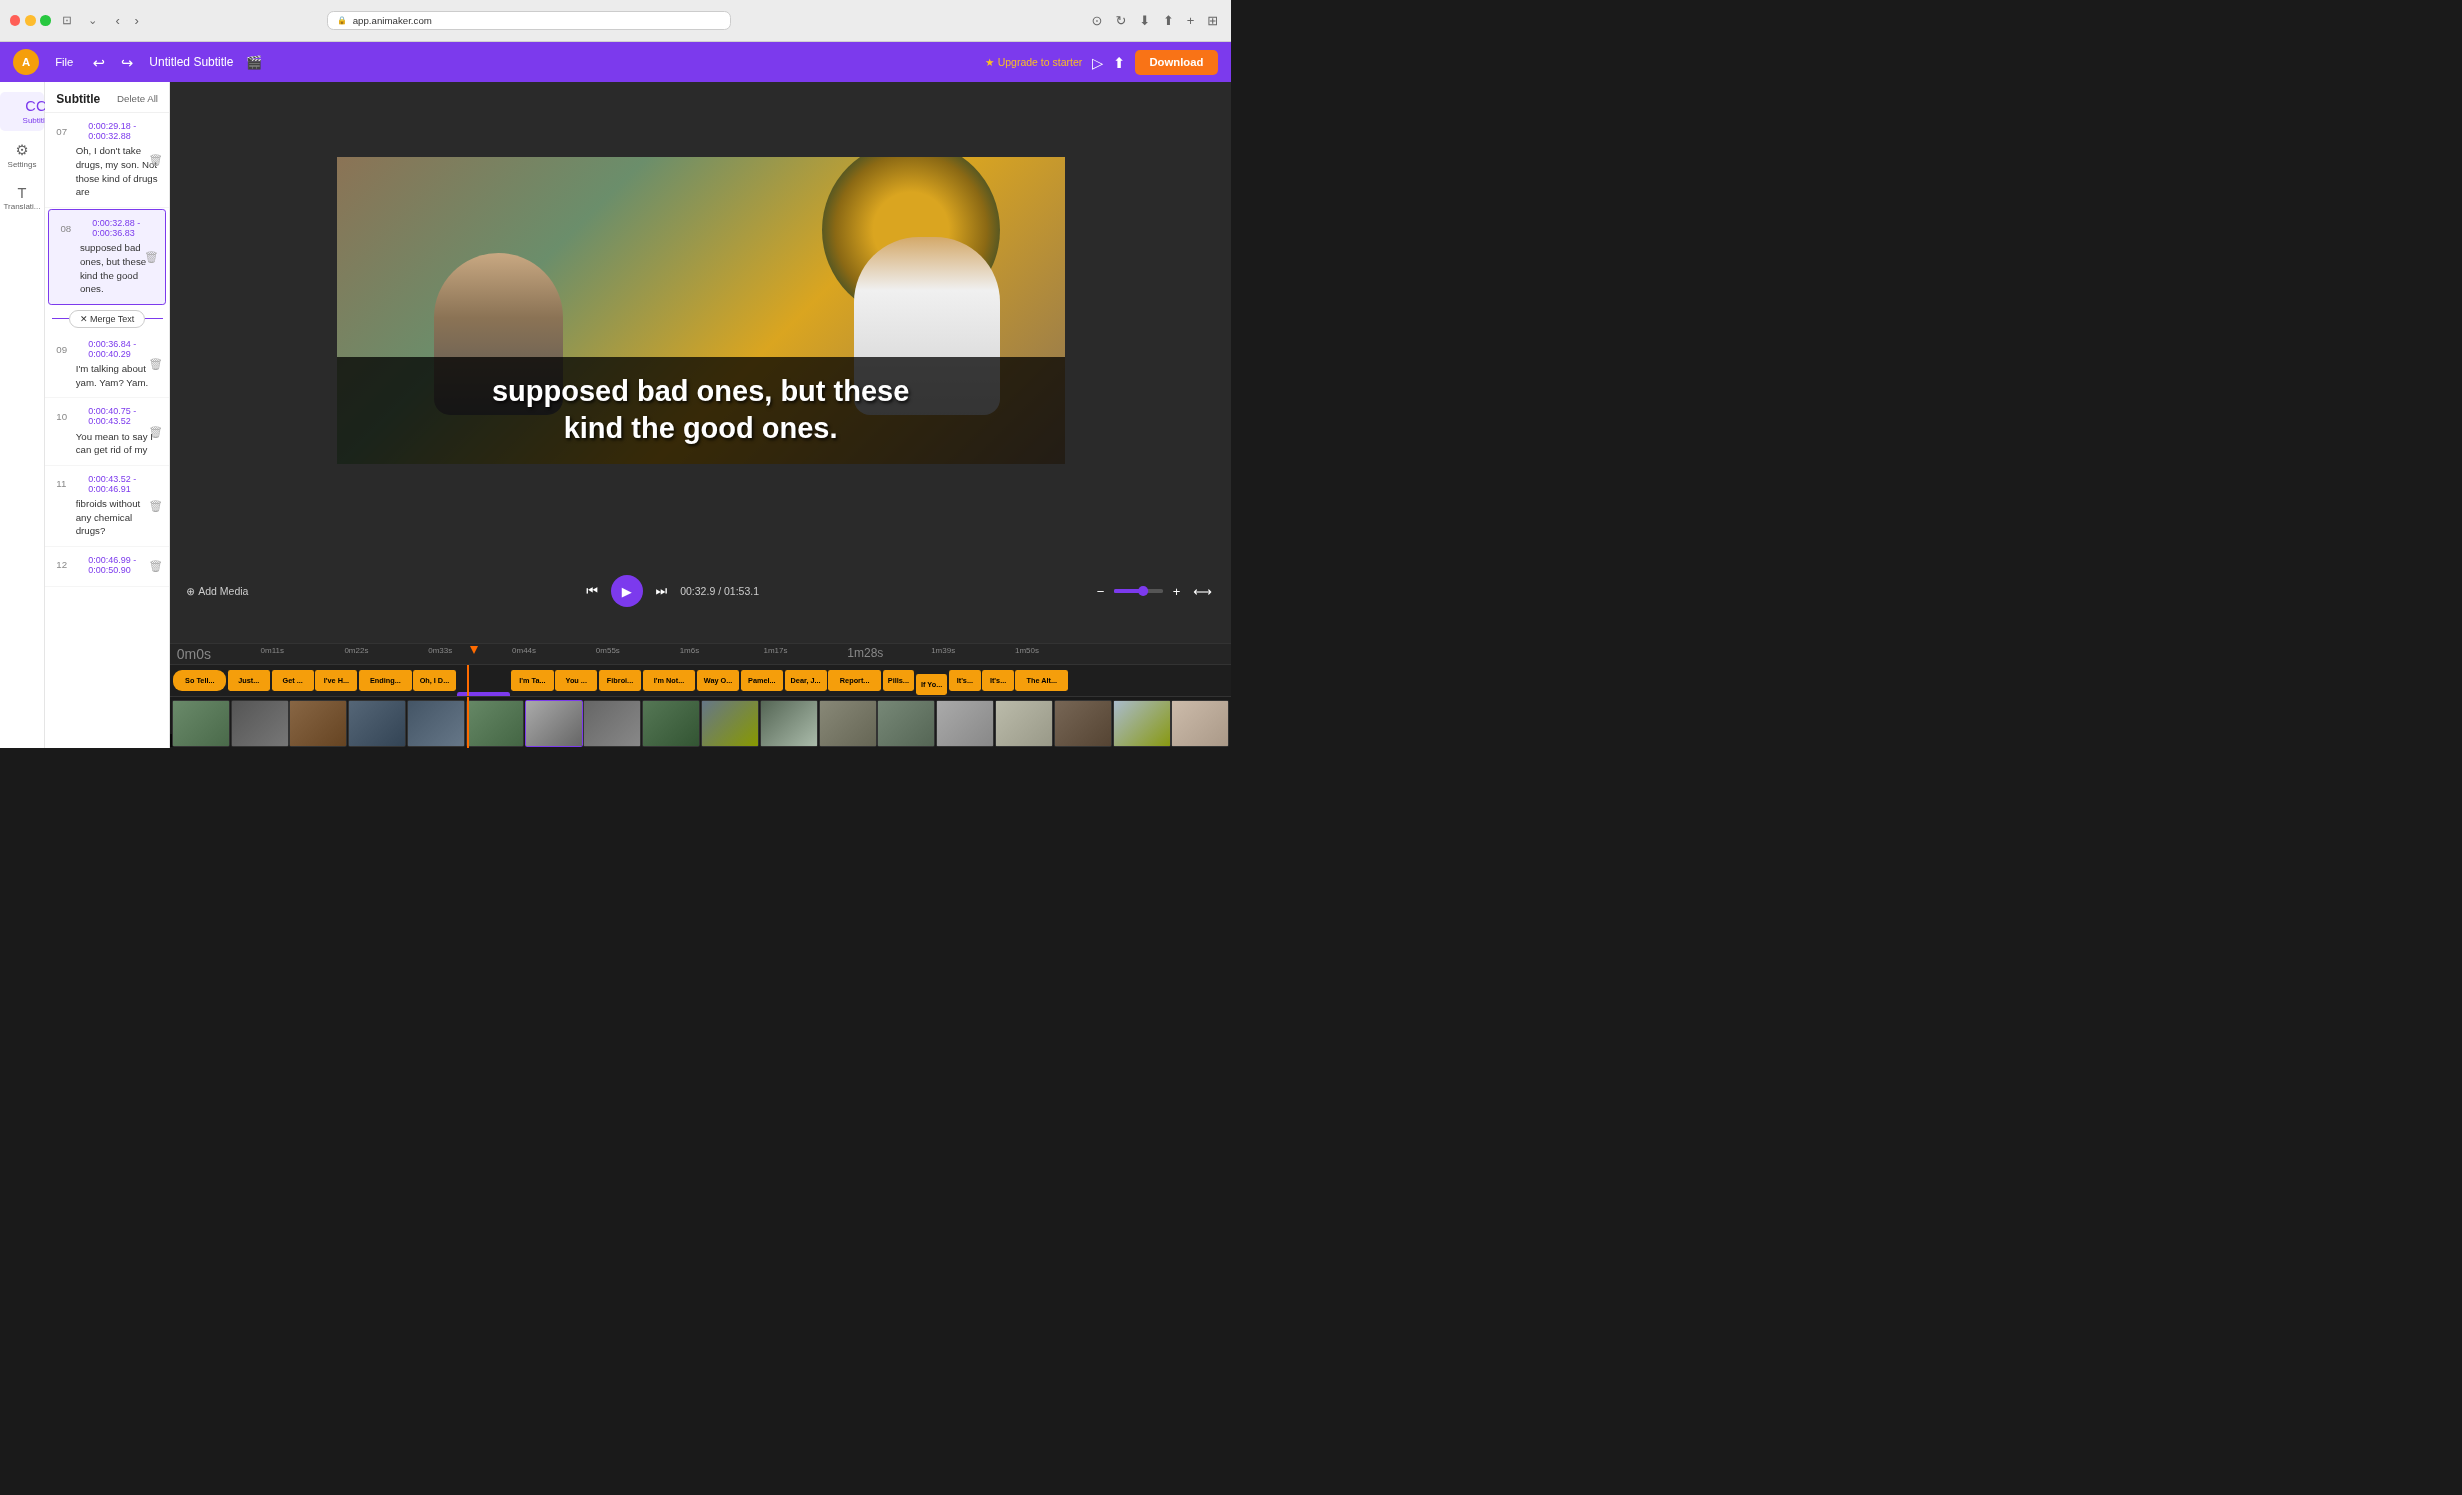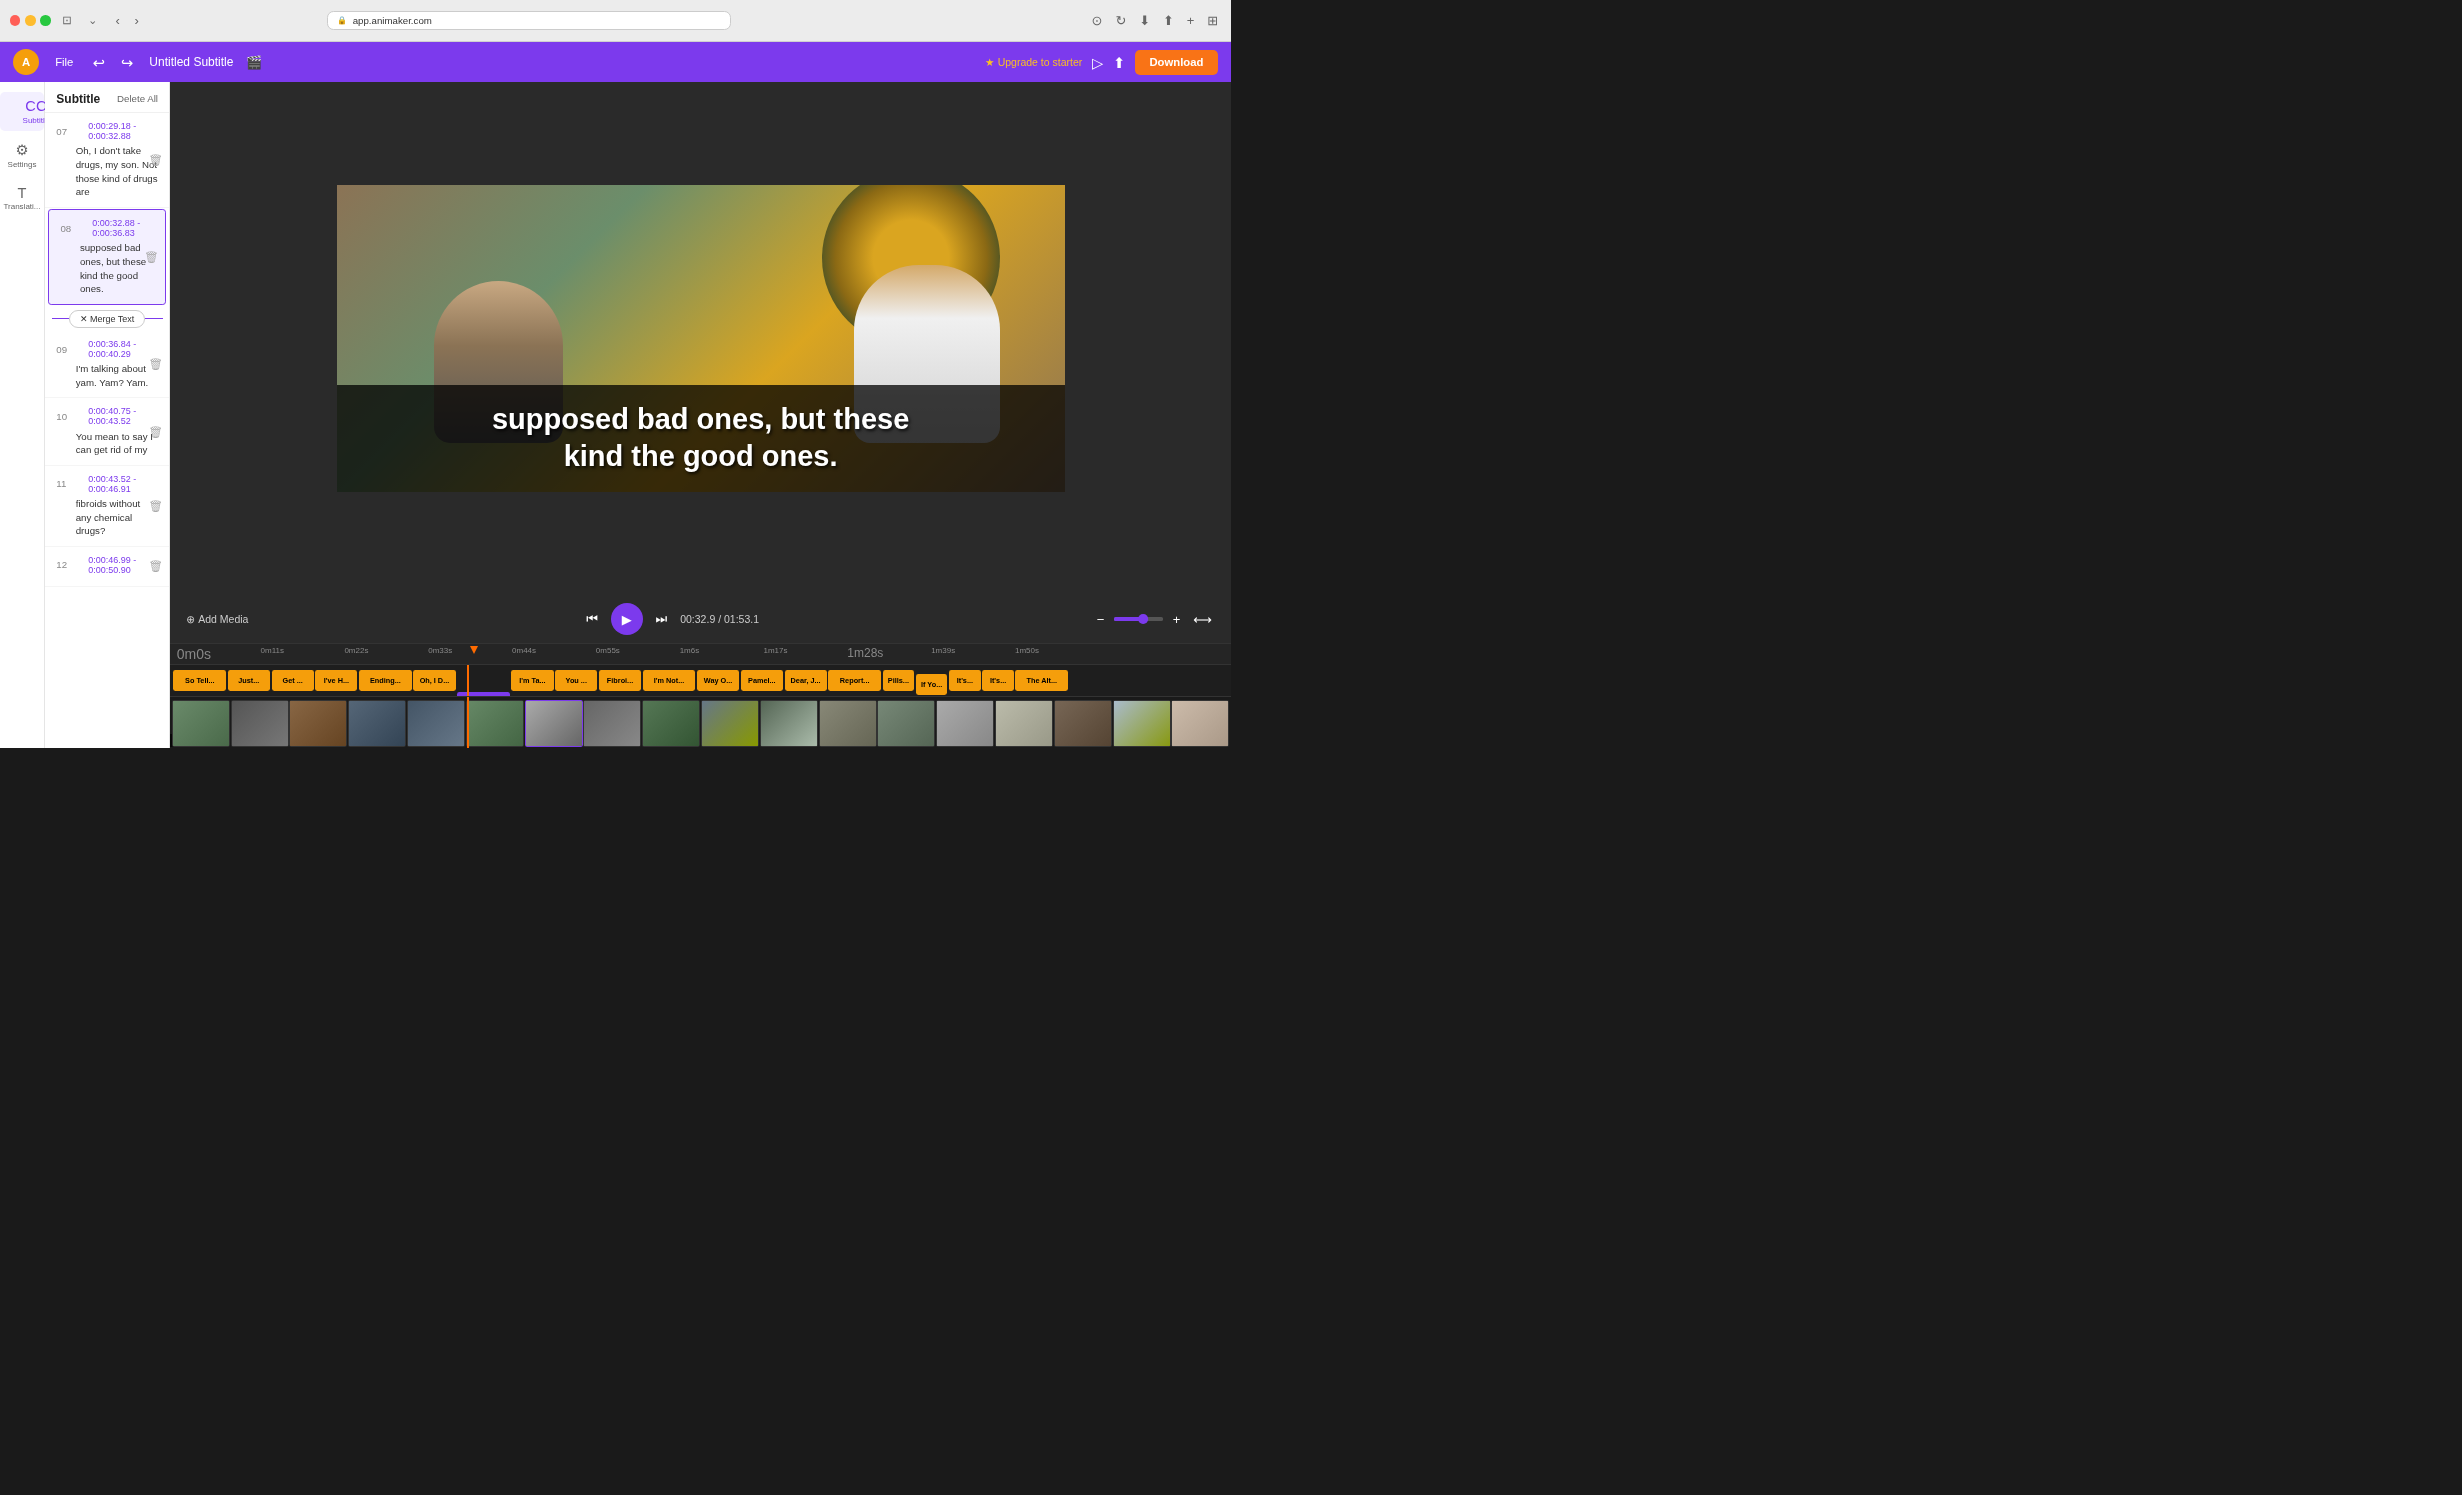--- a/index.html
+++ b/index.html
@@ -188,20 +188,21 @@
       padding: 3.2px 6.5px;
     }
     .merge-line { flex: 1; height: 0.8px; background: #7c3aed; }
 
     
     .video-area {
       flex: 1;
       display: flex;
       flex-direction: column;
       background: #2a2a2a;
+      gap: 28px;
     }
     .video-container {
       flex: 1;
       display: flex;
       align-items: center;
       justify-content: center;
       background: #2a2a2a;
       padding: 13px;
     }
     .video-player {
@@ -576,21 +577,21 @@
           <span style="position:absolute;left:56%;color:#888;font-size:8px;">1m17s</span>
           <span style="position:absolute;left:64%;color:#888;font-size:12px;">1m28s</span>
           <span style="position:absolute;left:72%;color:#888;font-size:8px;">1m39s</span>
           <span style="position:absolute;left:80%;color:#888;font-size:8px;">1m50s</span>
 
           <div style="position:absolute;left:28%;top:0;width:0;height:0;border-left:4.9px solid transparent;border-right:4.9px solid transparent;border-top:8px solid #ff6b00;"></div>
         </div>
       </div>
 
       <div class="subtitle-track" style="position:relative;">
-        <div class="subtitle-clip" style="width:5%;">So Tell...</div>
+        <div class="subtitle-clip" style="width:5%;border-radius:9px;">So Tell...</div>
         <div class="subtitle-clip" style="width:4%;">Just...</div>
         <div class="subtitle-clip" style="width:4%;">Get ...</div>
         <div class="subtitle-clip" style="width:4%;">I've H...</div>
         <div class="subtitle-clip" style="width:5%;">Ending...</div>
         <div class="subtitle-clip" style="width:4%;">Oh, I D...</div>
         <div class="subtitle-clip active" style="width:5%;margin-top:44px;">Suppos...</div>
         <div class="subtitle-clip" style="width:4%;">I'm Ta...</div>
         <div class="subtitle-clip" style="width:4%;">You ...</div>
         <div class="subtitle-clip" style="width:4%;">Fibroi...</div>
         <div class="subtitle-clip" style="width:5%;">I'm Not...</div>

